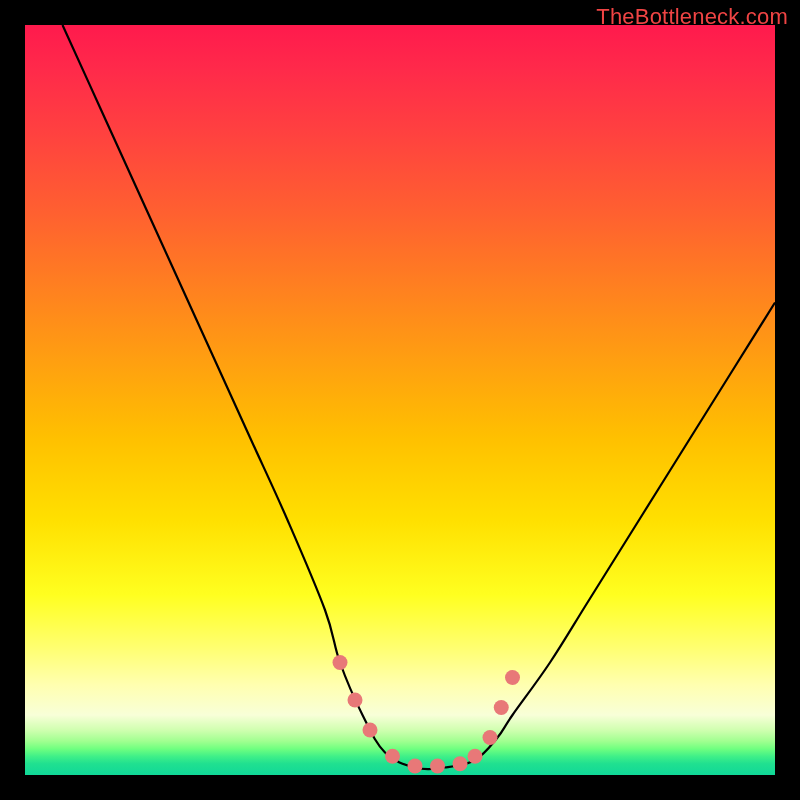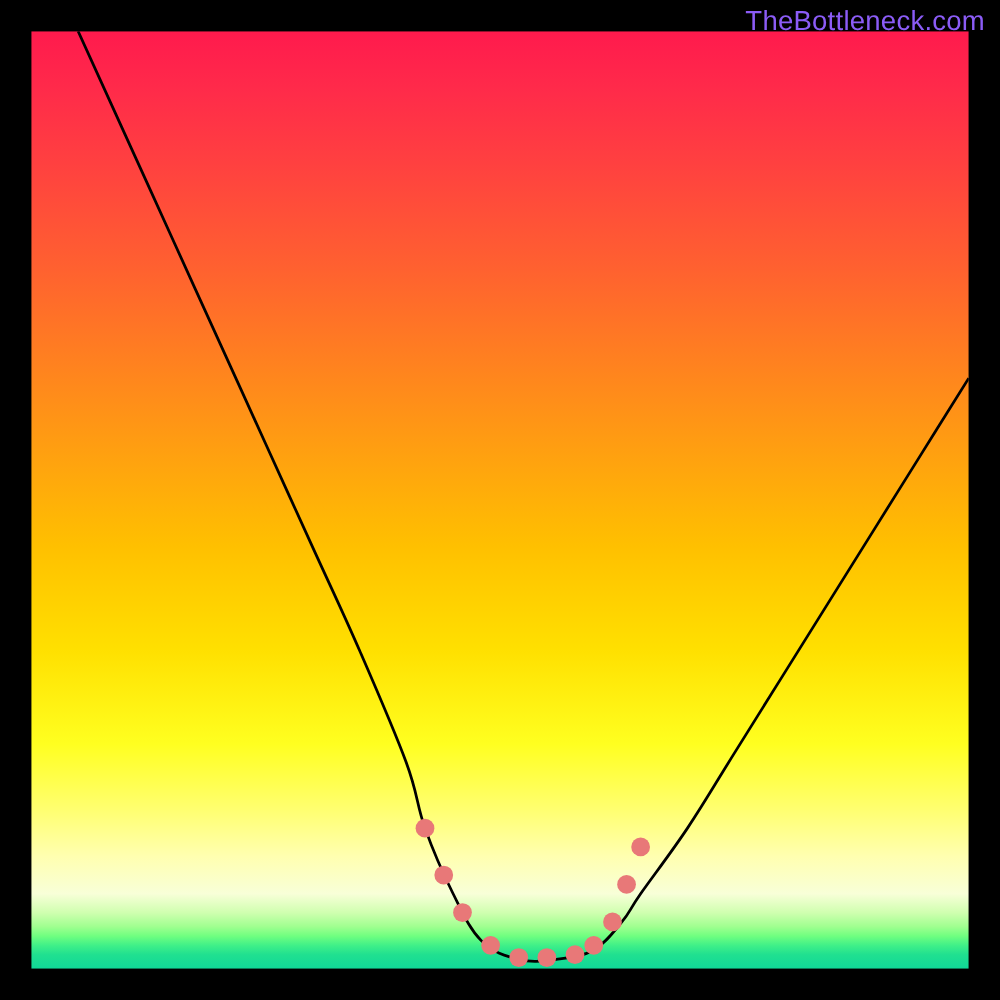--- a/index.html
+++ b/index.html
@@ -59,21 +59,21 @@
     left: 0;
     top: 0;
     width: 750px;
     height: 750px;
     overflow: visible;
   }
   .watermark {
     position: absolute;
     top: 4px;
     right: 12px;
-    color: #8b5cf6;
+    color: #ef4444;
     font-size: 22px;
     font-weight: 500;
     letter-spacing: 0.2px;
     user-select: none;
   }
 </style>
 </head>
 <body>
 
 <div class="frame">

